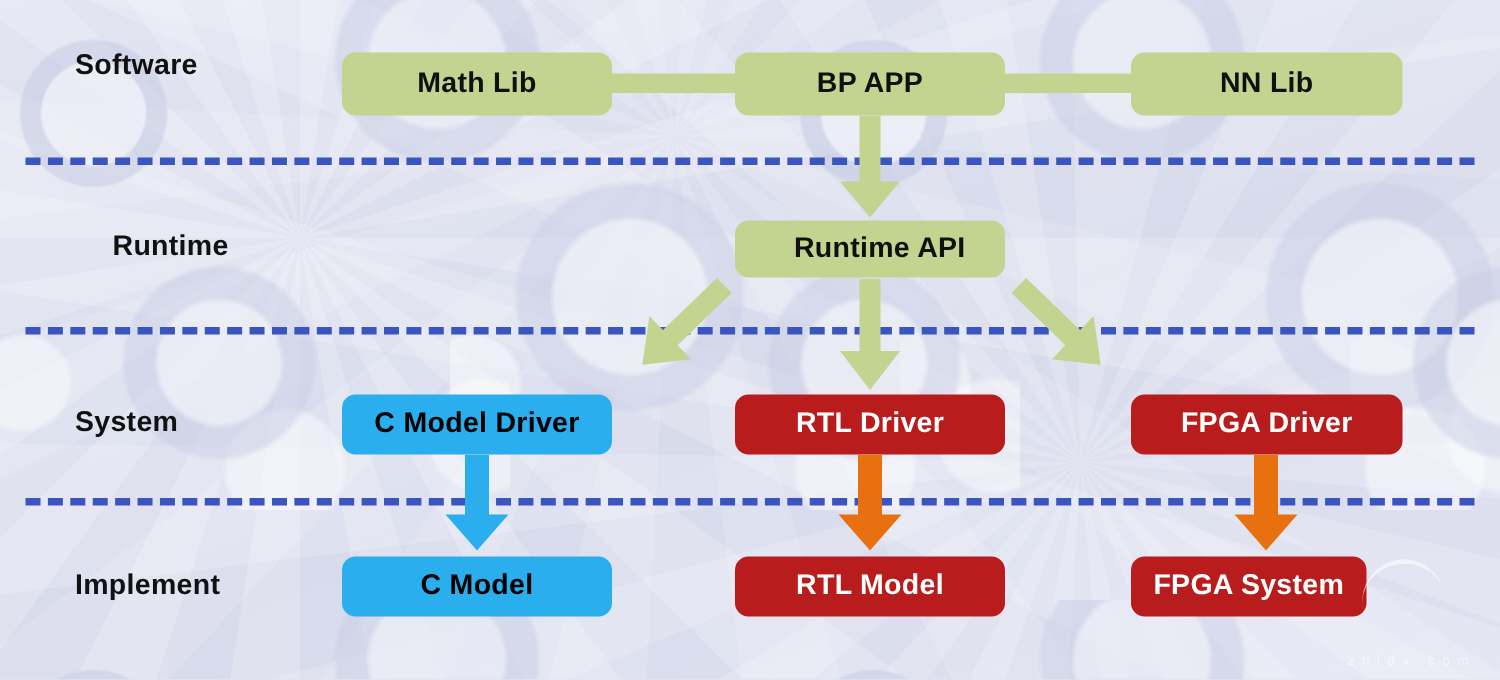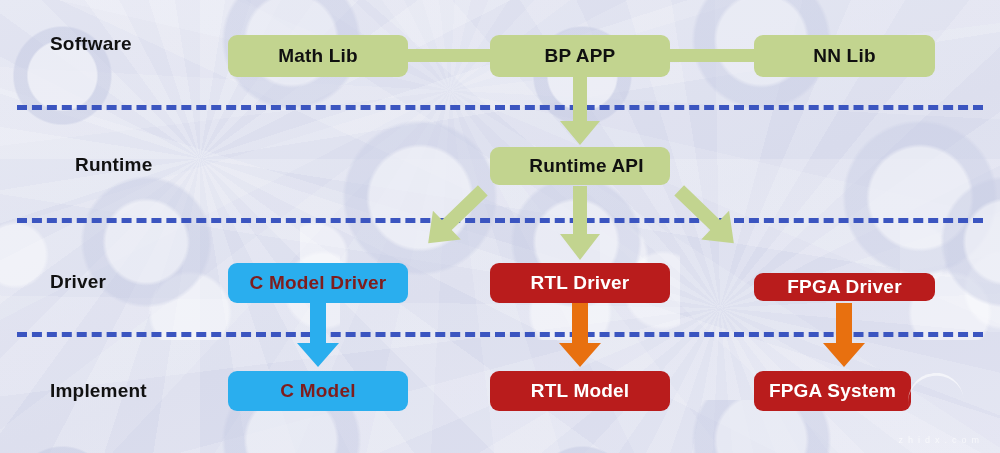--- a/index.html
+++ b/index.html
@@ -87,21 +87,21 @@
     letter-spacing: 0.2px;
   }
   .node.green {
     background: #c2d48f;
   }
   .node.green span { color: #101010; }
 
   .node.blue {
     background: #2aaeee;
   }
-  .node.blue span { color: #7f1d1d; }
+  .node.blue span { color: #000000; }
 
   .node.orange {
     background: #b91c1c;
   }
   .node.orange span { color: #ffffff; }
 
   
   .hconn {
     position: absolute;
     height: 13px;
@@ -160,21 +160,21 @@
 <div id="diagram">
 
   <div class="bg-pattern"></div>
 
   <div class="divider" style="top:105px;"></div>
   <div class="divider" style="top:218px;"></div>
   <div class="divider" style="top:332px;"></div>
 
   <div class="row-label" style="left:50px; top:44px;">Software</div>
   <div class="row-label" style="left:44px; top:165px;margin-left:31px;">Runtime</div>
-  <div class="row-label" style="left:50px; top:282px;">Driver</div>
+  <div class="row-label" style="left:50px; top:282px;">System</div>
   <div class="row-label" style="left:50px; top:391px;">Implement</div>
 
   <div class="hconn" style="left:398px; top:49px; width:102px;"></div>
   <div class="hconn" style="left:660px; top:49px; width:104px;"></div>
 
   <div class="node green" style="left:228px; top:35px; width:180px; height:42px;">
     <span>Math Lib</span>
   </div>
 
   <div class="node green" style="left:490px; top:35px; width:180px; height:42px;">
@@ -218,21 +218,21 @@
   </div>
 
   <div class="node blue" style="left:228px; top:263px; width:180px; height:40px;">
     <span>C Model Driver</span>
   </div>
 
   <div class="node orange" style="left:490px; top:263px; width:180px; height:40px;">
     <span>RTL Driver</span>
   </div>
 
-  <div class="node orange" style="left:754px; top:273px; width:181px; height:28px;">
+  <div class="node orange" style="left:754px; top:263px; width:181px; height:40px;">
     <span>FPGA Driver</span>
   </div>
 
   <div class="arrow" style="left:294px; top:303px;">
     <svg width="48" height="66" viewBox="0 0 48 66">
       <polygon points="16,0 32,0 32,40 45,40 24,64 3,40 16,40" fill="#2aaeee"></polygon>
     </svg>
   </div>
 
   <div class="arrow" style="left:556px; top:303px;">

